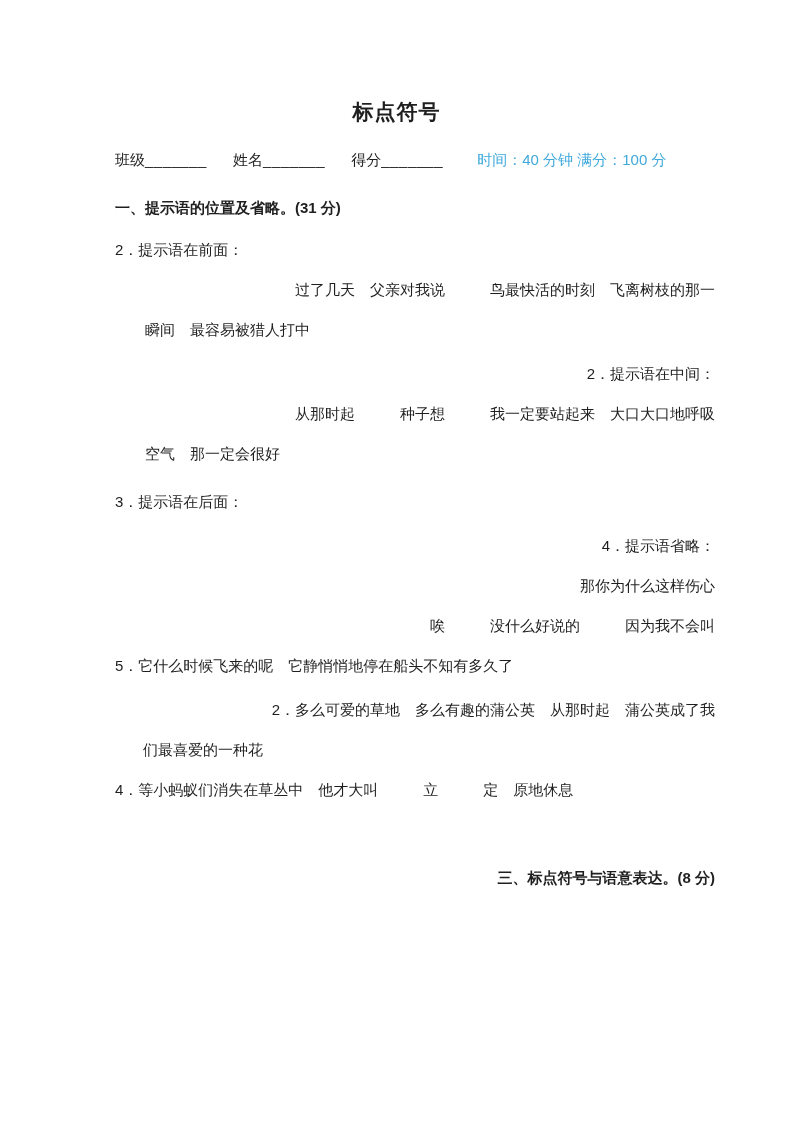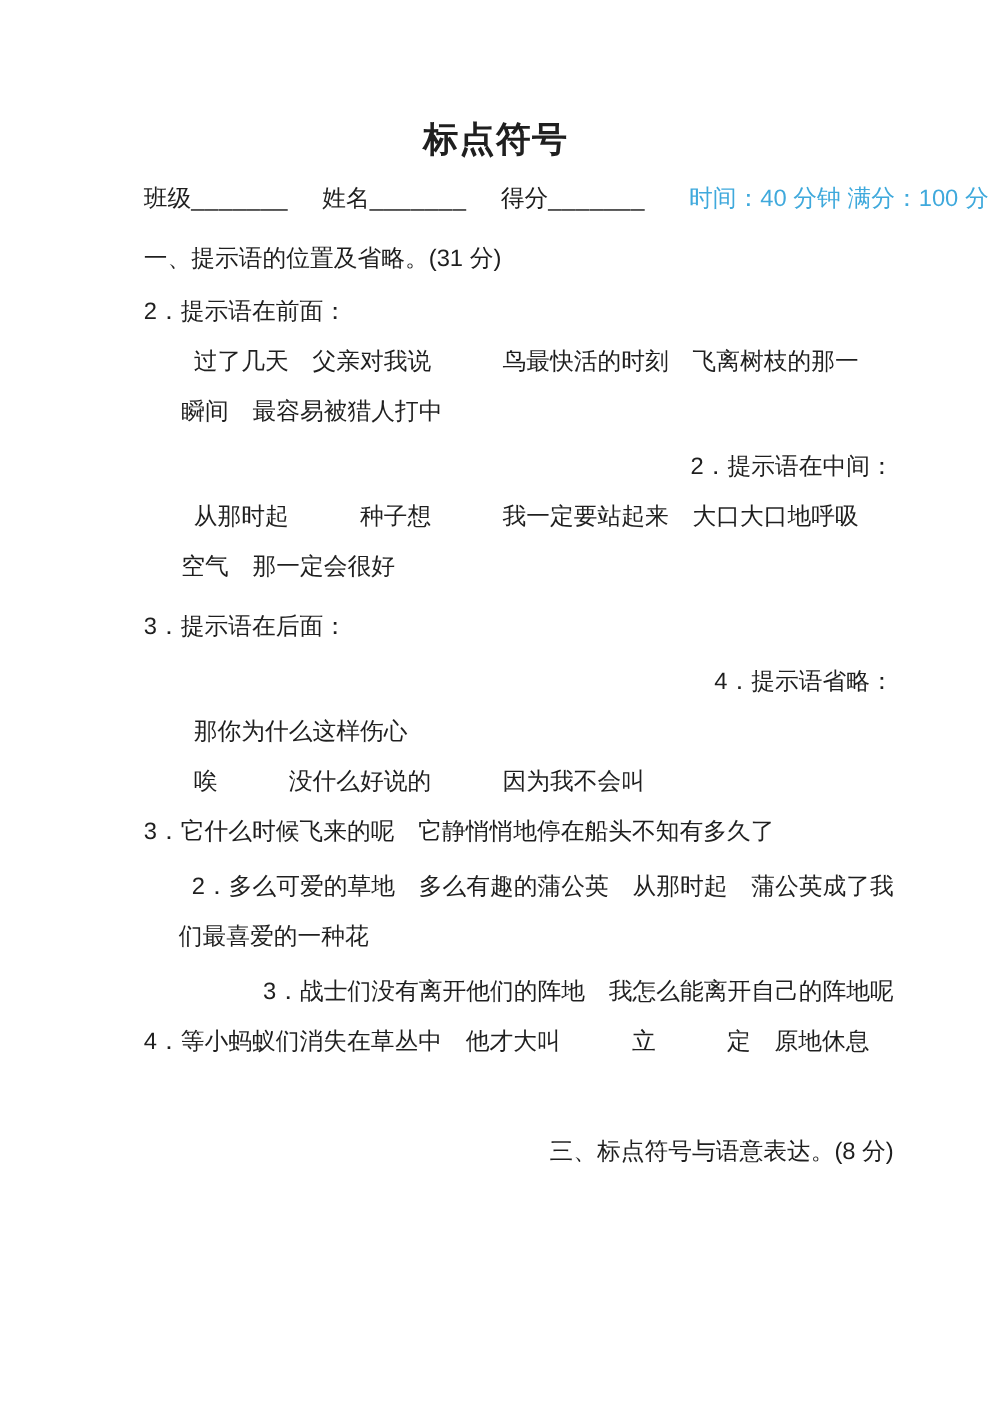--- a/index.html
+++ b/index.html
@@ -8,45 +8,45 @@
     width:793px;
     height:1122px;
     background:#ffffff;
     font-family:"Liberation Sans", sans-serif;
     color:#1f1f1f;
     overflow:hidden;
   }
   .page-title {
     margin-top:92px;
     line-height:40px;
-    font-size:28px;
+    font-size:21px;
     font-weight:bold;
     text-align:center;
     letter-spacing:1px;
   }
   .content {
     margin-left:115px;
     width:600px;
   }
   .line {
     line-height:40px;
-    font-size:19px;
+    font-size:15px;
     white-space:nowrap;
   }
   .info-row { margin-top:8px; }
   .info-group { margin-right:22px; }
   .blank { letter-spacing:0.5px; }
   .time-note { color:var(--accent, #3fa9dc); margin-left:8px; }
-  .sec-heading { font-weight:normal; }
+  .sec-heading { font-weight:bold; }
   .mt2 { margin-top:2px; }
   .mt4 { margin-top:4px;text-align:right; }
   .mt6 { margin-top:6px; }
   .mt8 { margin-top:8px; }
   .mt48 { margin-top:48px;text-align:right; }
-  .ind-lead { padding-left:40px; }
+  .ind-lead { padding-left:40px;text-align:right; }
   .ind-wrap { padding-left:30px; }
   .ind-wrap2 { padding-left:28px; }
 </style>
 </head>
 <body>
 
 <div class="page">
 
   <div class="page-title">标点符号</div>
 
@@ -69,22 +69,21 @@
     <div class="line ind-lead">从那时起　　　种子想　　　我一定要站起来　大口大口地呼吸</div>
     <div class="line ind-wrap">空气　那一定会很好</div>
 
     <div class="line mt8">3．提示语在后面：</div>
 
     <div class="line mt4">4．提示语省略：</div>
     <div class="line ind-lead">那你为什么这样伤心</div>
     <div class="line ind-lead">唉　　　没什么好说的　　　因为我不会叫</div>
 
 
-    <div class="line">3．它什么时候飞来的呢　它静悄悄地停在船头不知有多久了</div>
+    <div class="line">5．它什么时候飞来的呢　它静悄悄地停在船头不知有多久了</div>
     <div class="line mt4">2．多么可爱的草地　多么有趣的蒲公英　从那时起　蒲公英成了我</div>
     <div class="line ind-wrap2">们最喜爱的一种花</div>
-    <div class="line mt4">3．战士们没有离开他们的阵地　我怎么能离开自己的阵地呢</div>
     <div class="line">4．等小蚂蚁们消失在草丛中　他才大叫　　　立　　　定　原地休息</div>
 
     <div class="line sec-heading mt48">三、标点符号与语意表达。(8 分)</div>
 
   </div>
 </div>
 
 </body></html>

